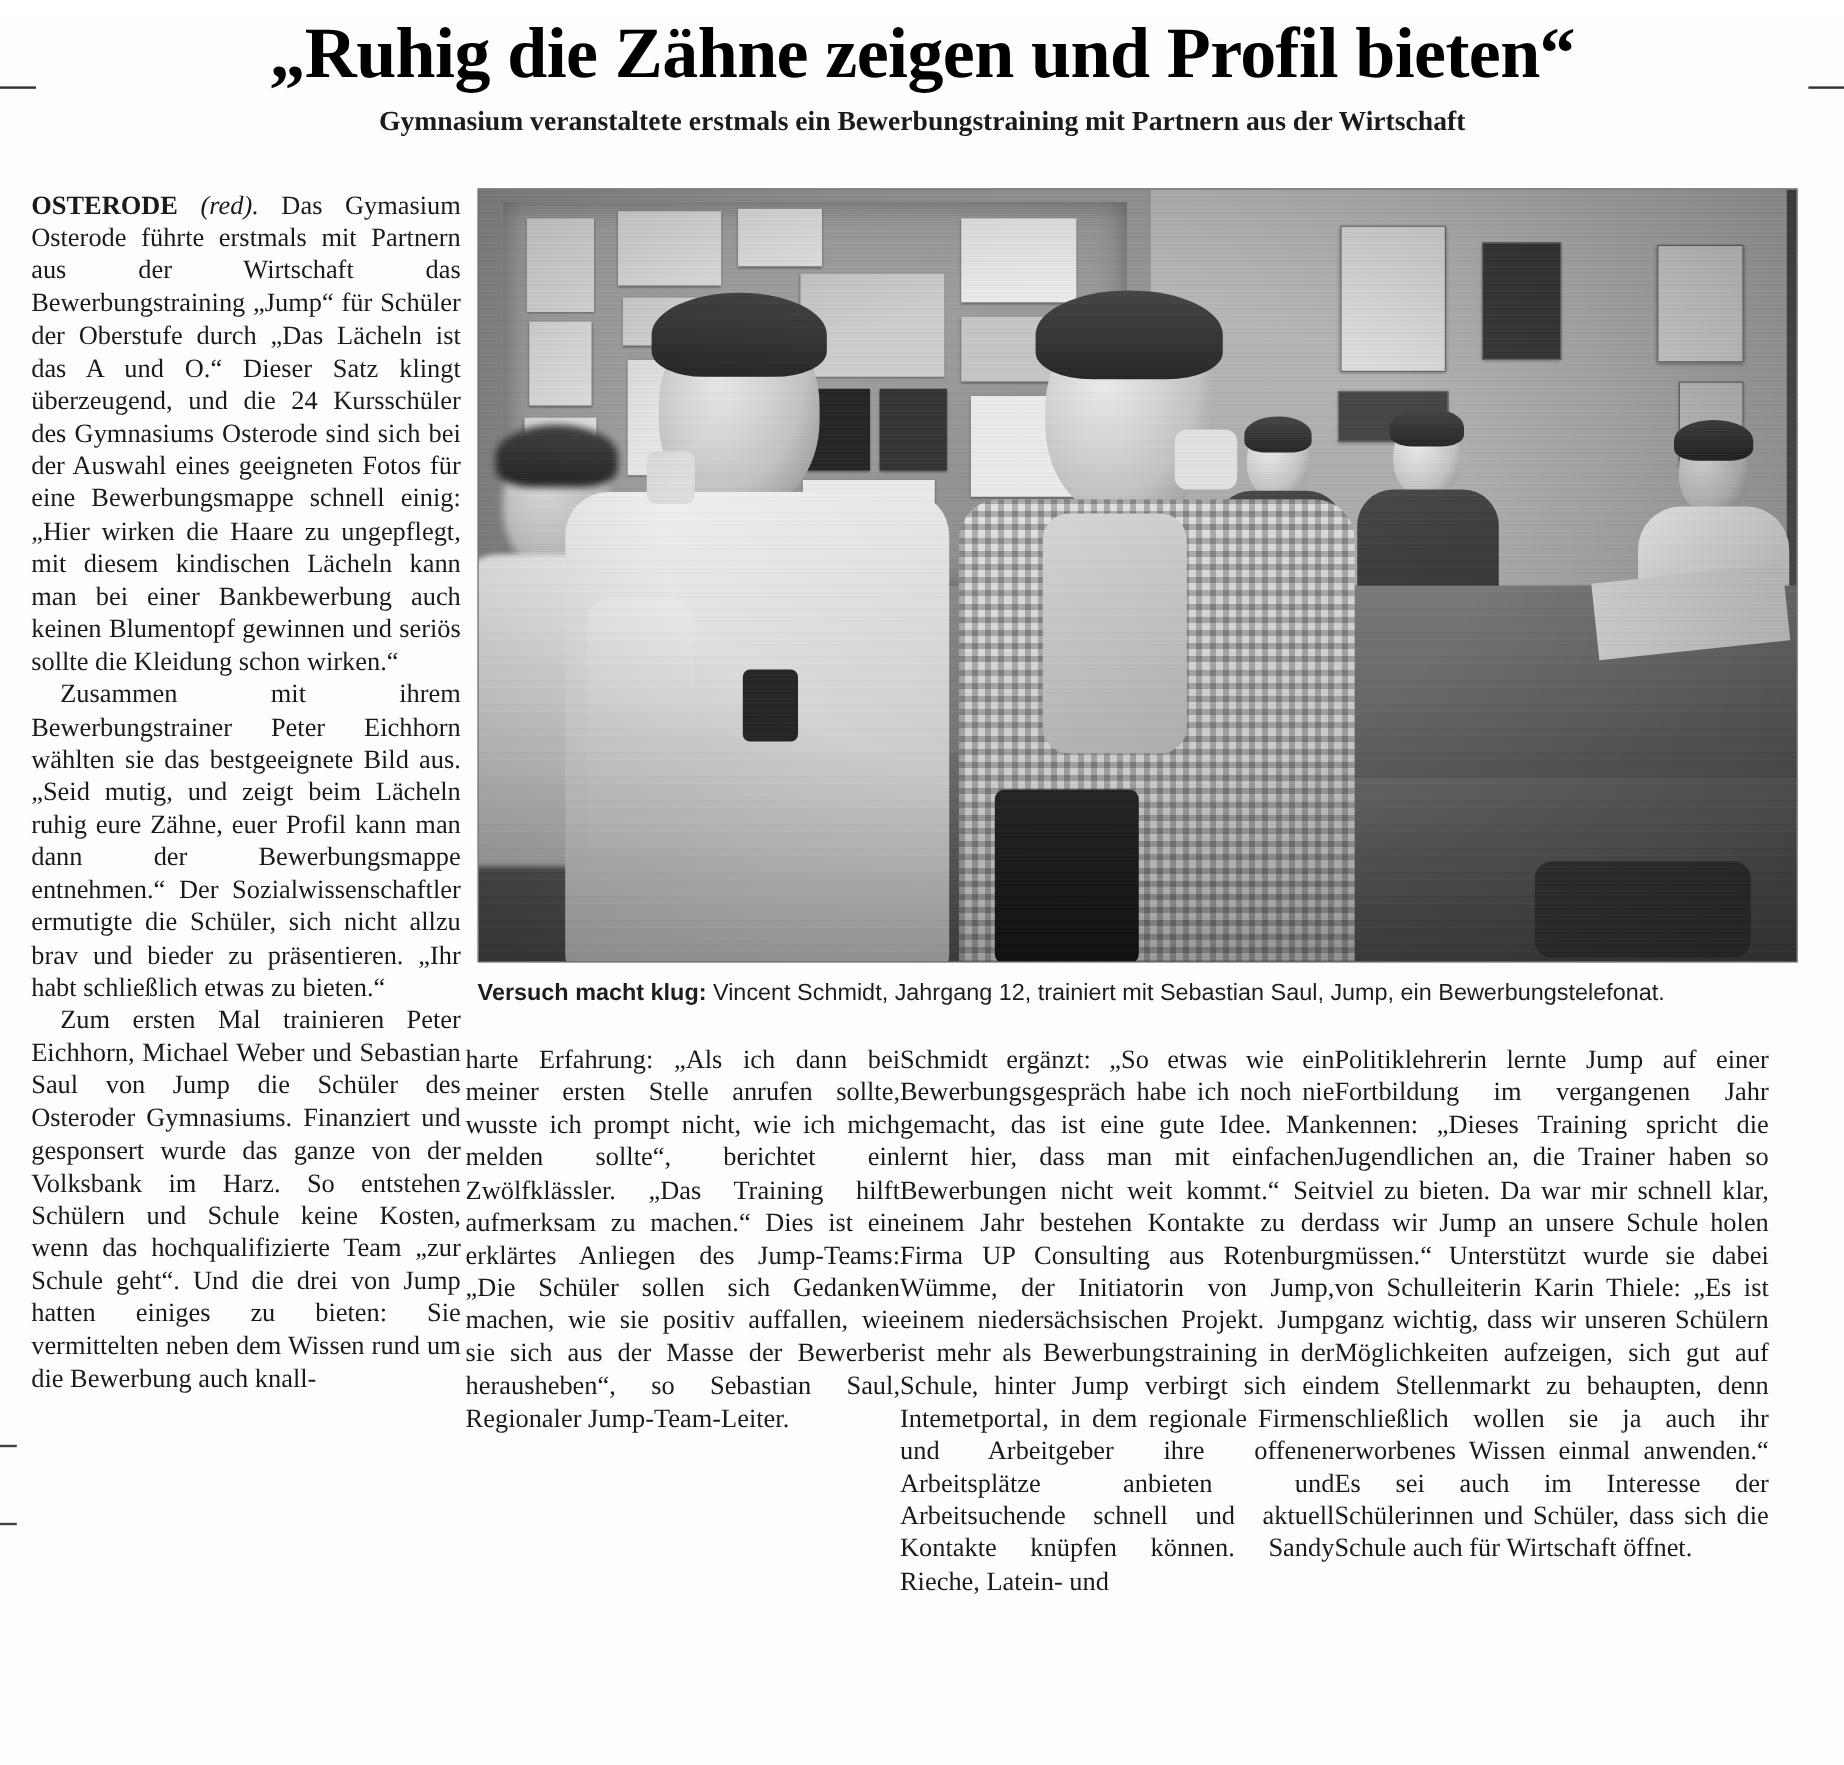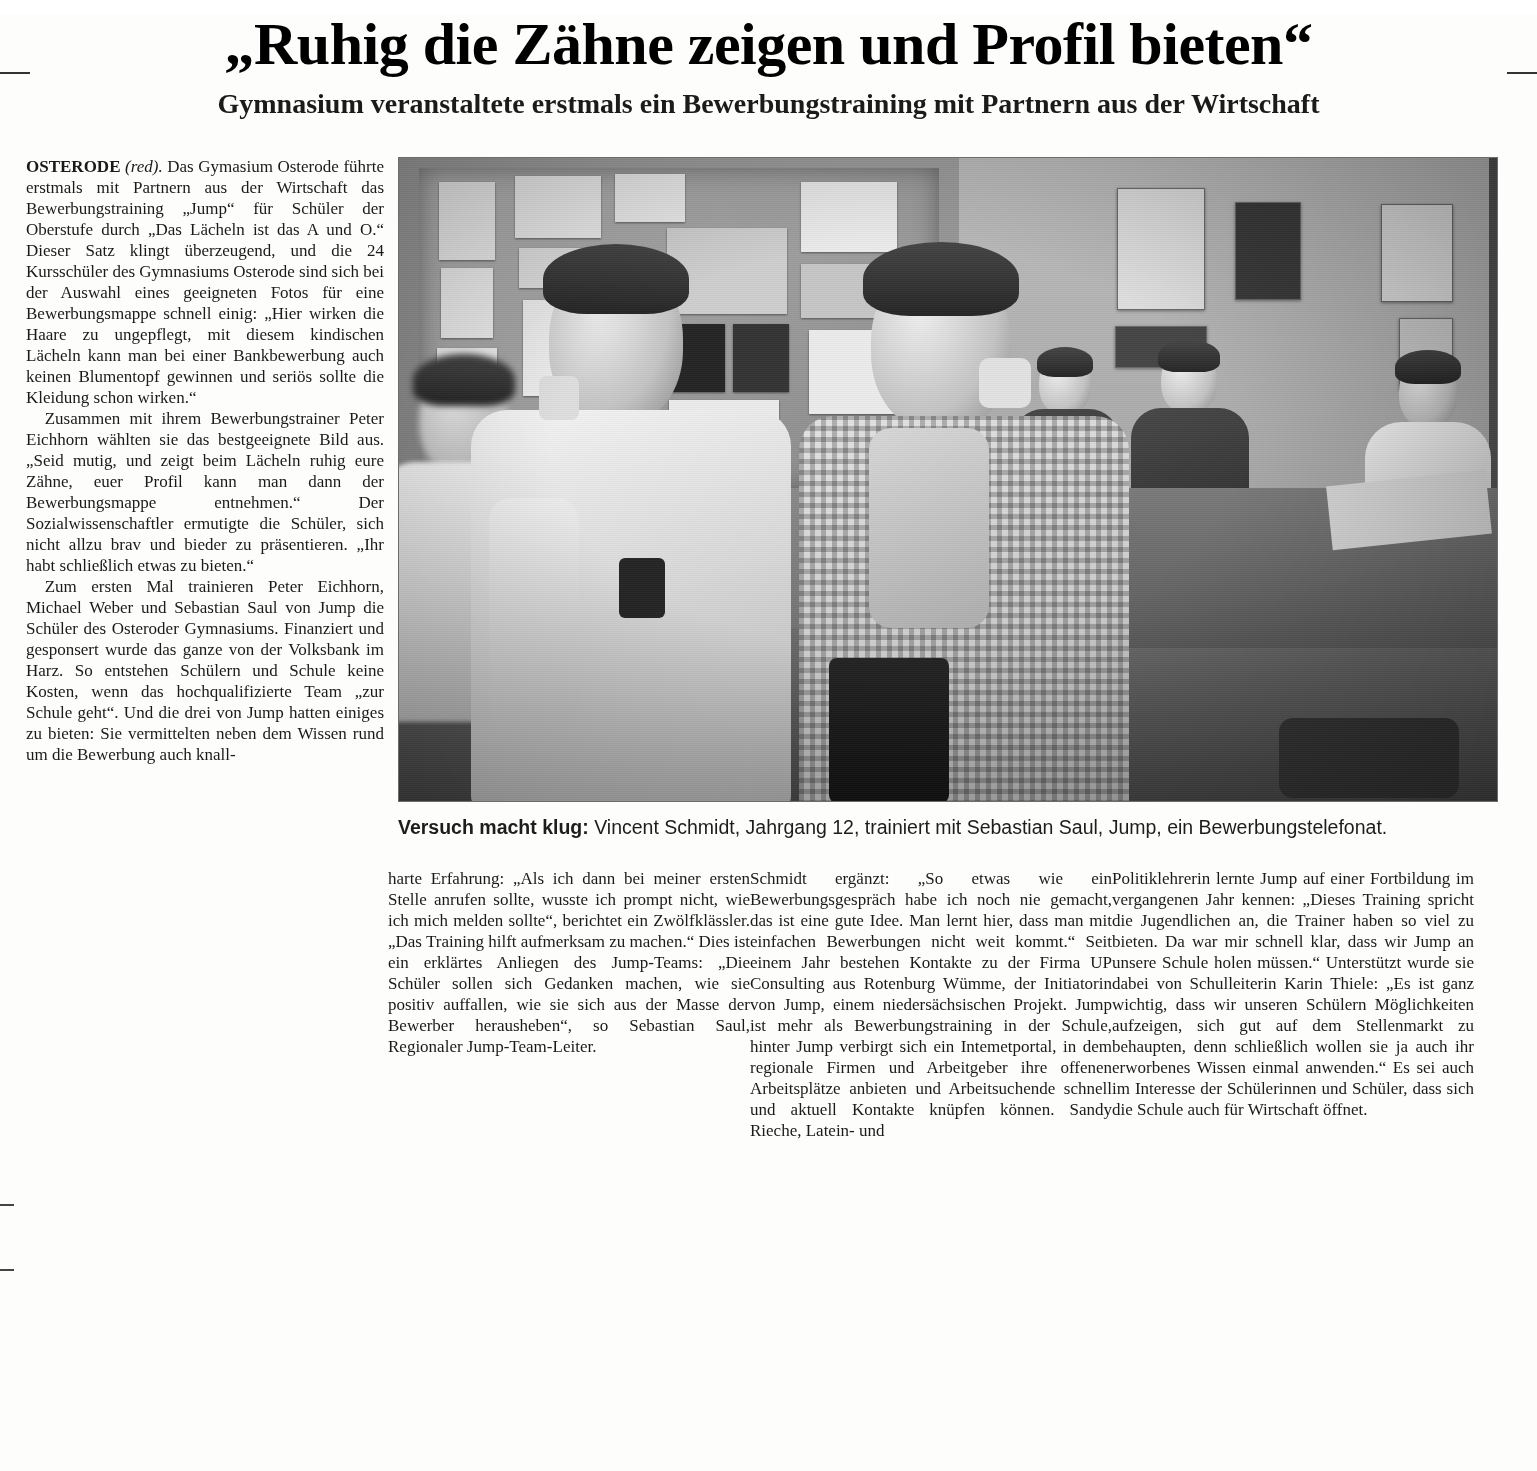--- a/index.html
+++ b/index.html
@@ -29,21 +29,21 @@
     font-weight: bold;
     font-size: 60px;
     line-height: 1.0;
     text-align: center;
     letter-spacing: -0.5px;
     margin: 14px 40px 0 40px;
     color: #000000;
   }
   .subhead {
     font-family: "Liberation Serif", serif;
-    font-size: 28px;
+    font-size: 23px;
     text-align: center;
     margin: 14px 30px 0 30px;
     color: #1b1b1b;
     line-height: 1.15;
   }
   .rule-top {
     position: absolute;
     left: 0;
     top: 58px;
     width: 30px;
@@ -184,21 +184,21 @@
     width: 1100px;
     text-align: right;
     font-family: "Liberation Sans", sans-serif;
     font-size: 16.5px;
     margin-top: 6px;
     color: #2a2a2a;
   }
   
   .lead-text, .col-text {
     font-family: "Liberation Serif", serif;
-    font-size: 17px;
+    font-size: 22px;
     line-height: 1.235;
     text-align: justify;
     text-justify: inter-word;
     hyphens: manual;
     color: #1a1a1a;
   }
   .lead-text p, .col-text p { margin: 0; }
   .lead-text p + p, .col-text p + p { text-indent: 1.1em; }
   .dateline { font-weight: bold; font-family: "Liberation Serif", serif; }
   .dateline em { font-style: italic; font-weight: normal; }

